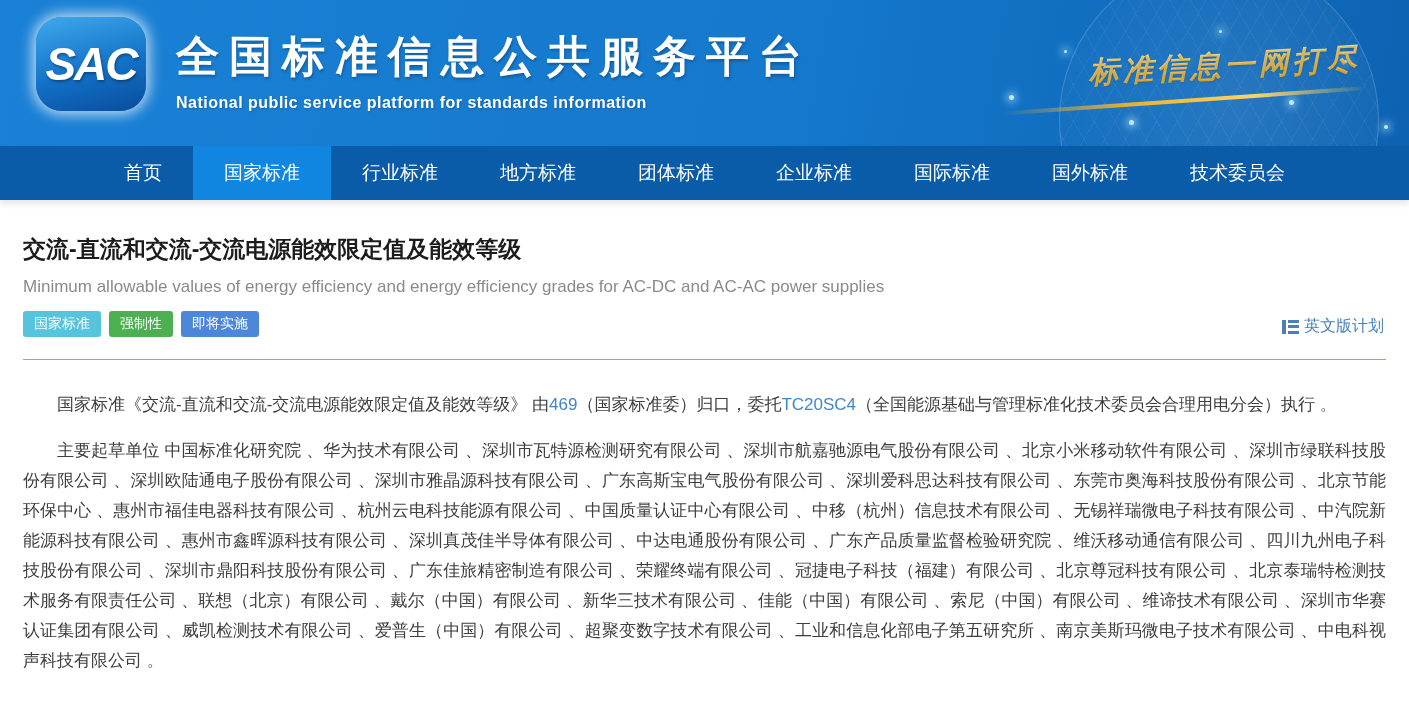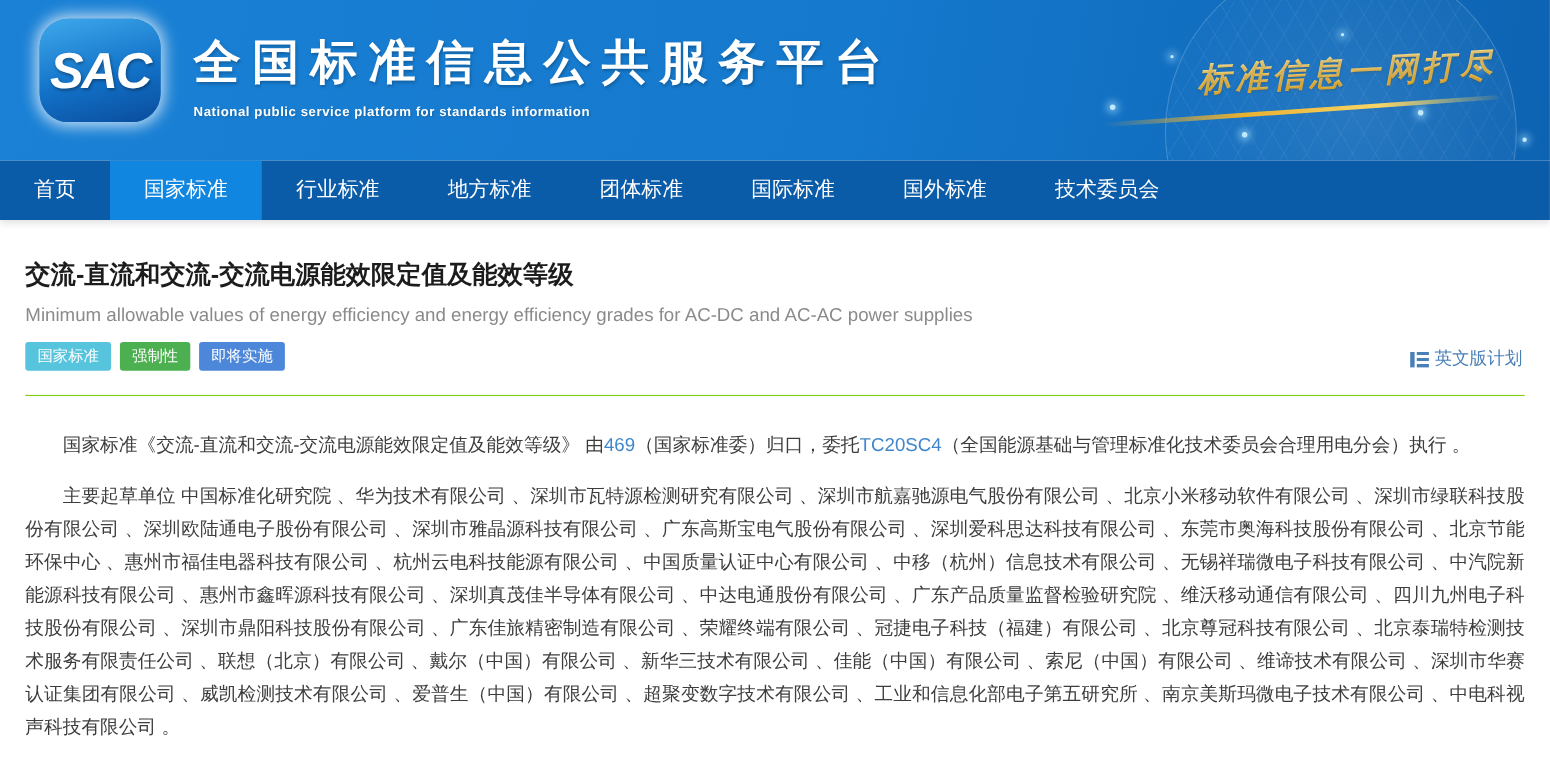--- a/index.html
+++ b/index.html
@@ -28,37 +28,37 @@
     border-radius:26px;
     background:linear-gradient(165deg,#3fa9ec 0%,#1272c8 55%,#0a4c9c 100%);
     box-shadow:0 0 14px 3px rgba(255,255,255,0.75);
     display:flex; align-items:center; justify-content:center; cursor:pointer; }
   .logo-text { color:#fff; font-size:46px; font-weight:bold; font-style:italic;
     letter-spacing:-2px; text-shadow:1px 2px 3px rgba(0,0,0,0.35); }
 
   .title-block { position:absolute; left:176px; top:28px; color:#fff; }
   .site-title { font-size:43px; font-weight:bold; letter-spacing:10px;
     text-shadow:1px 2px 3px rgba(0,0,0,0.25); white-space:nowrap; }
-  .site-subtitle { margin-top:8px; font-size:12px; font-weight:bold; letter-spacing:0.5px;
+  .site-subtitle { margin-top:8px; font-size:16px; font-weight:bold; letter-spacing:0.5px;
     text-shadow:1px 1px 2px rgba(0,0,0,0.2); white-space:nowrap; }
 
   .slogan-wrap { position:absolute; right:48px; top:48px; text-align:right;
     transform:rotate(-3deg); }
   .slogan { font-size:30px; font-weight:bold; font-style:italic; letter-spacing:4px;
     color:#f6c73e;
     background:linear-gradient(180deg,#ffe9a0,#f0b42a);
     -webkit-background-clip:text; background-clip:text; -webkit-text-fill-color:transparent;
     text-shadow:0 1px 2px rgba(90,60,0,0.25); white-space:nowrap; }
   .slogan-line { margin-top:10px; height:4px; width:360px;
     background:linear-gradient(90deg,rgba(240,180,42,0) 0%,#e9b02f 35%,#f7d567 70%,rgba(240,180,42,0.1) 100%);
     transform:rotate(-1deg); border-radius:2px; }
 
   
   .main-nav { height:54px; background:#0a5ba8; display:flex; align-items:stretch;
-    box-shadow:0 4px 6px rgba(0,0,0,0.10); position:relative; z-index:2; }
+    box-shadow:0 4px 6px rgba(0,0,0,0.10); position:relative; z-index:2;justify-content:center; }
   .nav-item { color:#fff; font-size:19px; line-height:54px; padding:0 31px;
     cursor:pointer; white-space:nowrap; }
   .nav-item.active { background:#1186e0; }
 
   
   .content { padding:34px 23px 0 23px; }
   .std-header { border-bottom:1px solid #84cc16; padding-bottom:22px; position:relative; }
   .std-title { font-size:23px; font-weight:bold; color:#1c1c1c; }
   .std-subtitle { margin-top:12px; font-size:17px; color:#8a8a8a; }
   .badge-row { margin-top:14px; display:flex; gap:8px; align-items:center; }
@@ -103,20 +103,21 @@
     <div class="slogan-line"></div>
   </div>
 </header>
 
 <nav class="main-nav">
   <div class="nav-item">首页</div>
   <div class="nav-item active">国家标准</div>
   <div class="nav-item">行业标准</div>
   <div class="nav-item">地方标准</div>
   <div class="nav-item">团体标准</div>
+  <div class="nav-item">企业标准</div>
   <div class="nav-item">国际标准</div>
   <div class="nav-item">国外标准</div>
   <div class="nav-item">技术委员会</div>
 </nav>
 
 <main class="content">
   <section class="std-header">
     <h1 class="std-title">交流-直流和交流-交流电源能效限定值及能效等级</h1>
     <div class="std-subtitle">Minimum allowable values of energy efficiency and energy efficiency grades for AC-DC and AC-AC power supplies</div>
     <div class="badge-row">

